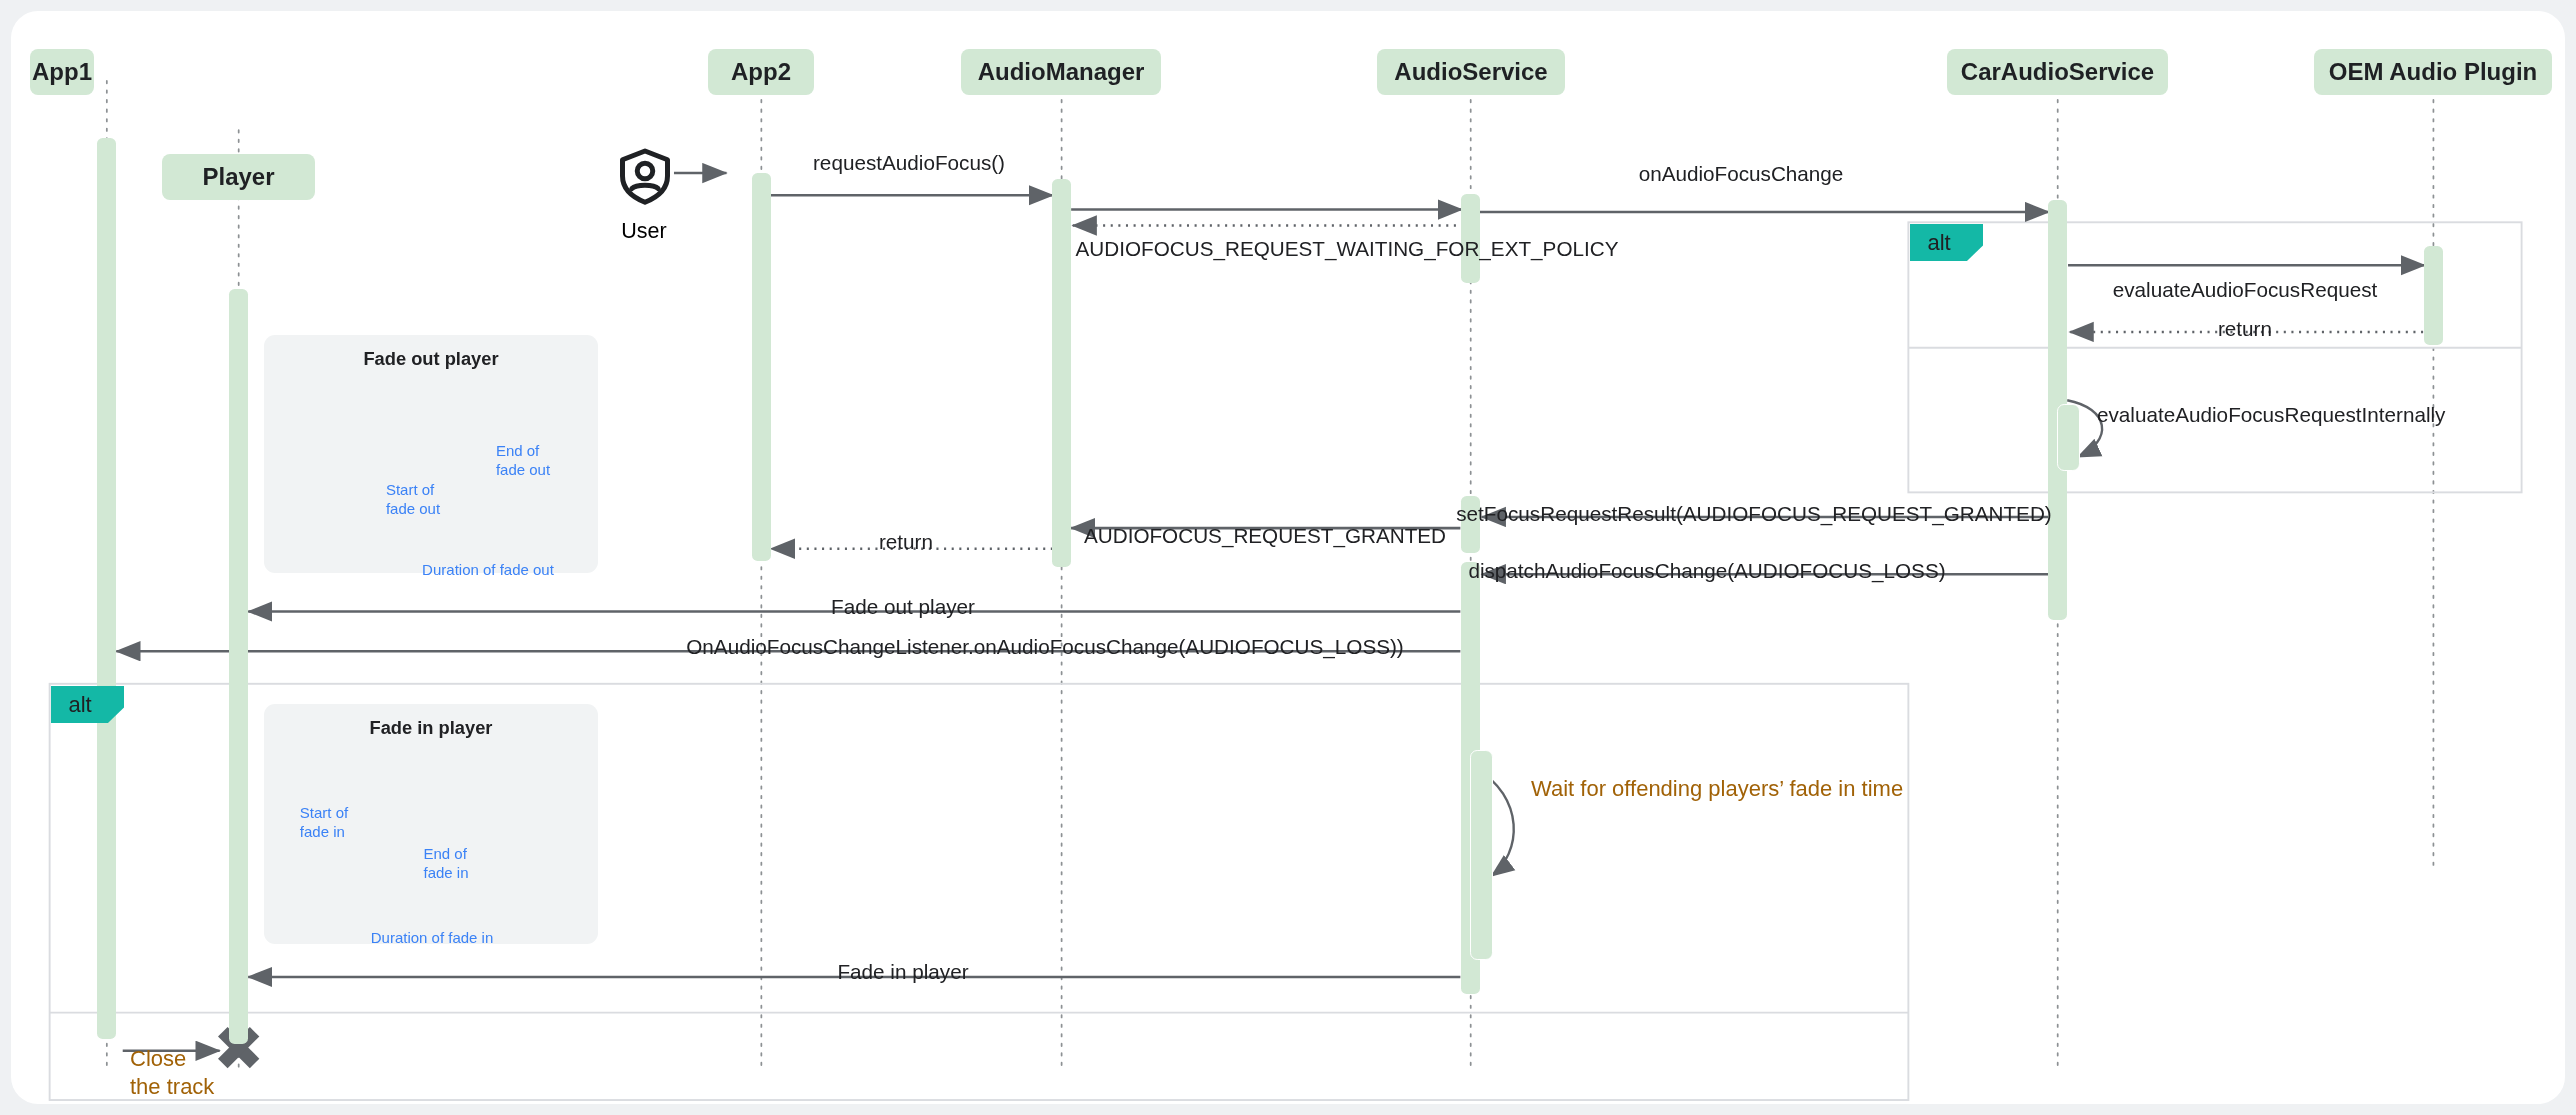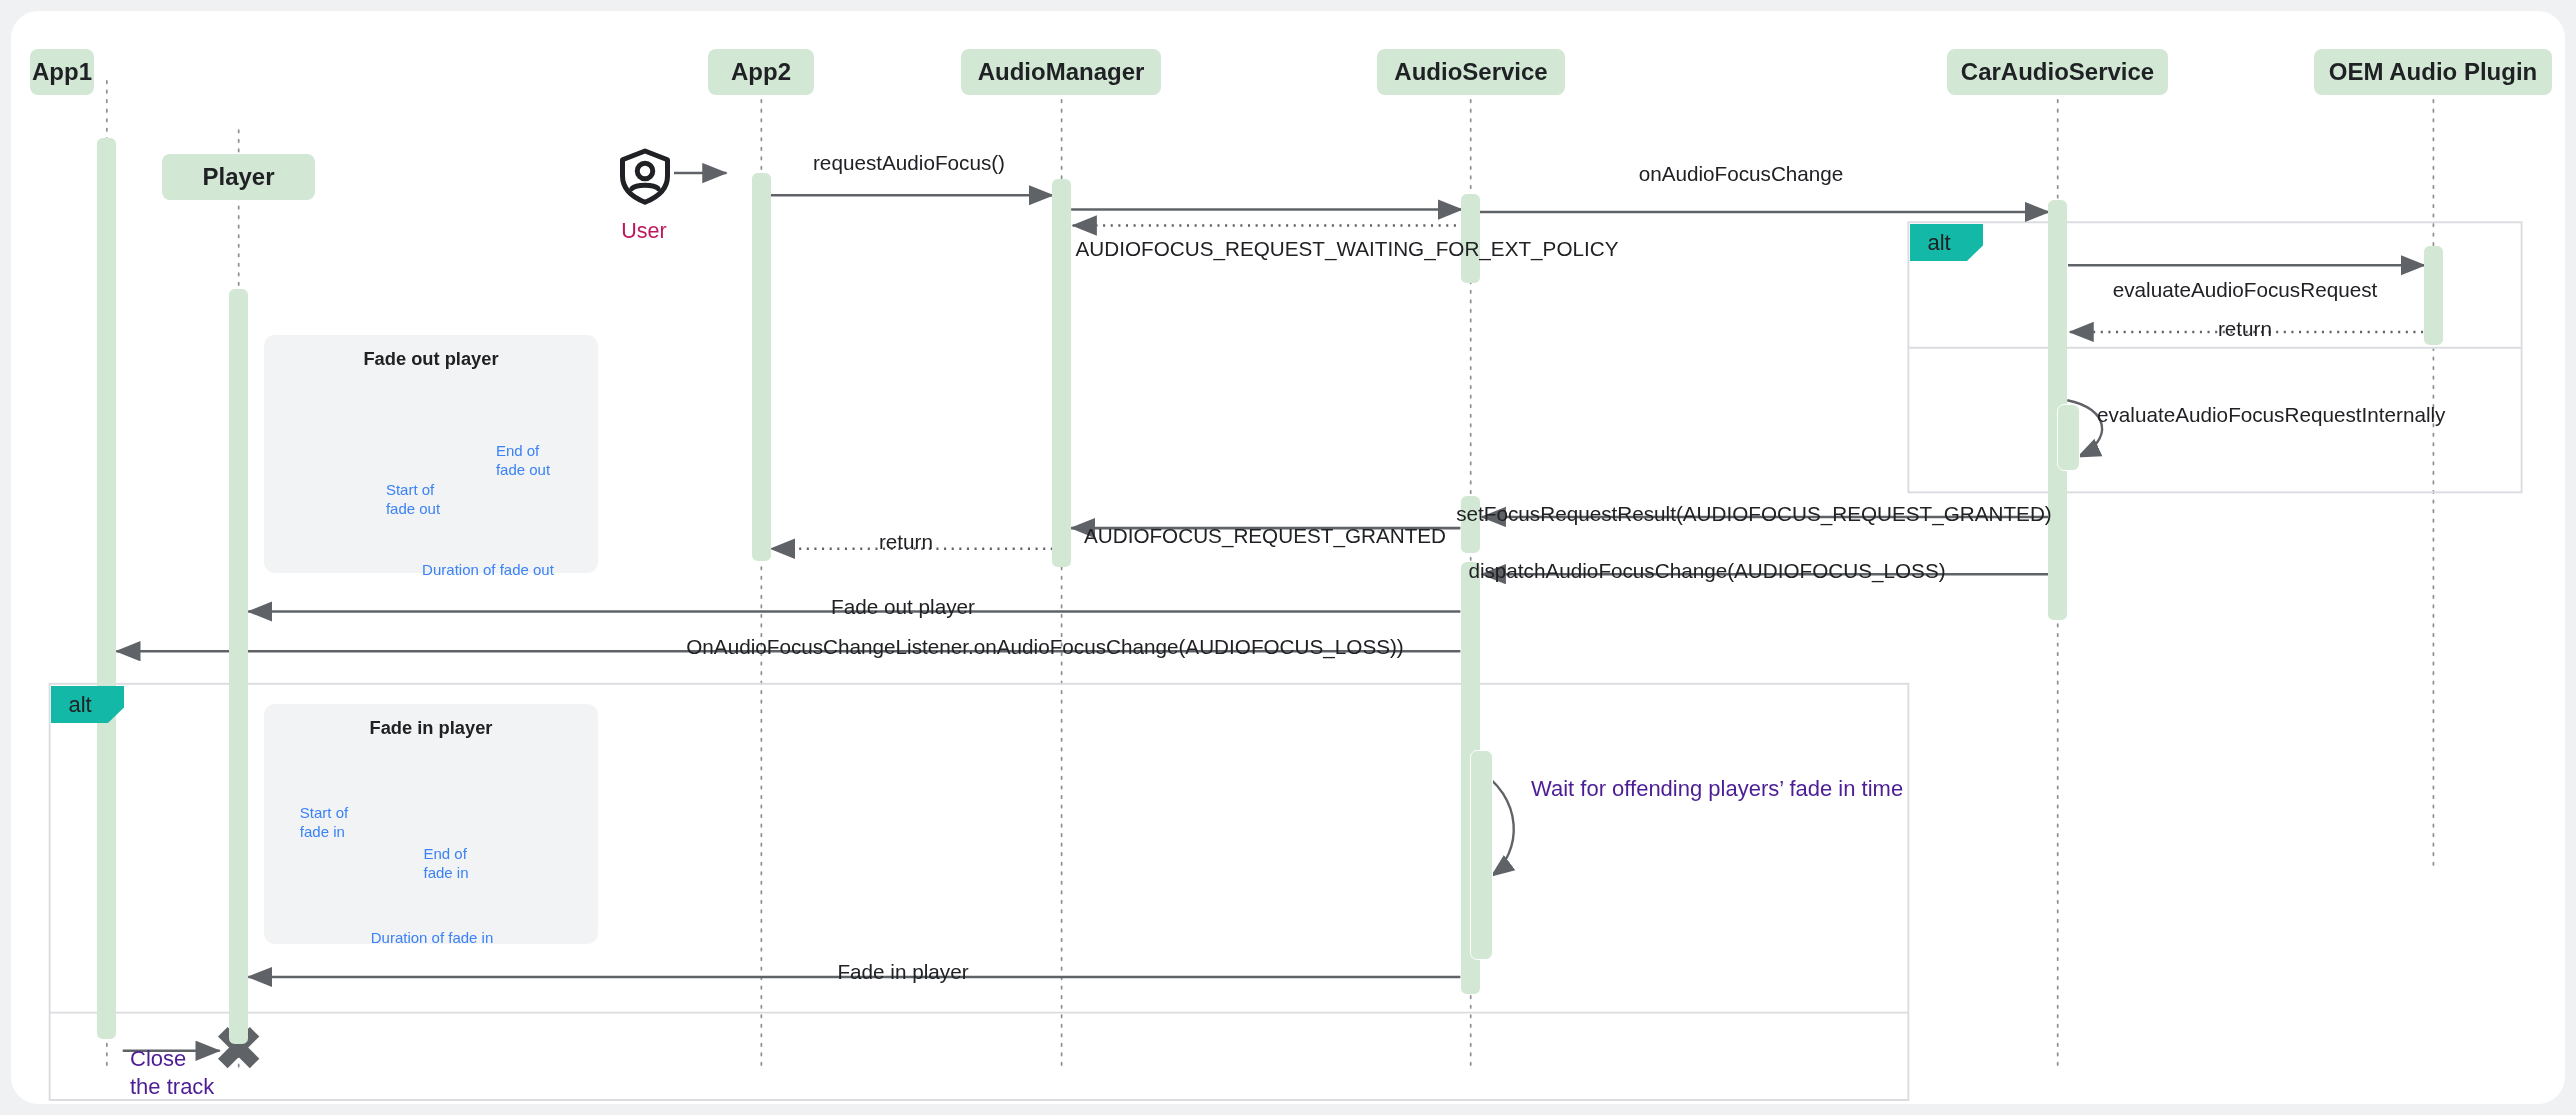--- a/index.html
+++ b/index.html
@@ -29,21 +29,21 @@
   .act{position:absolute;background:#d2e8d4;border-radius:5.6px;}
   .act.nested{background:#d2e8d4;border:1.6px solid #ffffff;border-radius:7.2px;}
 
   
   .msg{
     position:absolute;font-size:20.7px;color:#202124;white-space:nowrap;
     transform:translateX(-50%);
   }
   .msg.left{transform:none;}
   .note-txt{
-    position:absolute;font-size:22px;color:#4c1d95;line-height:1.28;
+    position:absolute;font-size:22px;color:#a16207;line-height:1.28;
     white-space:pre;
   }
 
   
   .altlabel{
     position:absolute;background:#14b8a6;height:37px;width:73px;
     font-size:22px;color:#202124;display:flex;align-items:center;
     padding-left:17.5px;box-sizing:border-box;
     clip-path:polygon(0 0,100% 0,100% 58%,78% 100%,0 100%);
   }
@@ -56,21 +56,21 @@
     position:absolute;width:100%;text-align:center;top:12.7px;
     font-size:18.3px;font-weight:bold;color:#202124;
   }
   .chart-lbl{
     position:absolute;font-size:15px;color:#3b82f6;line-height:1.25;
     white-space:pre;transform:translateX(-50%);
   }
 
   
   .actor-lbl{
-    position:absolute;font-size:21.5px;color:#be185d;transform:translateX(-50%);
+    position:absolute;font-size:21.5px;color:#000000;transform:translateX(-50%);
   }
   #user-icon{position:absolute;}
 </style>
 </head>
 <body>
 
 <div id="card">
 <div id="canvas">
 
   <svg id="wire" viewBox="0 0 3214 1376">

